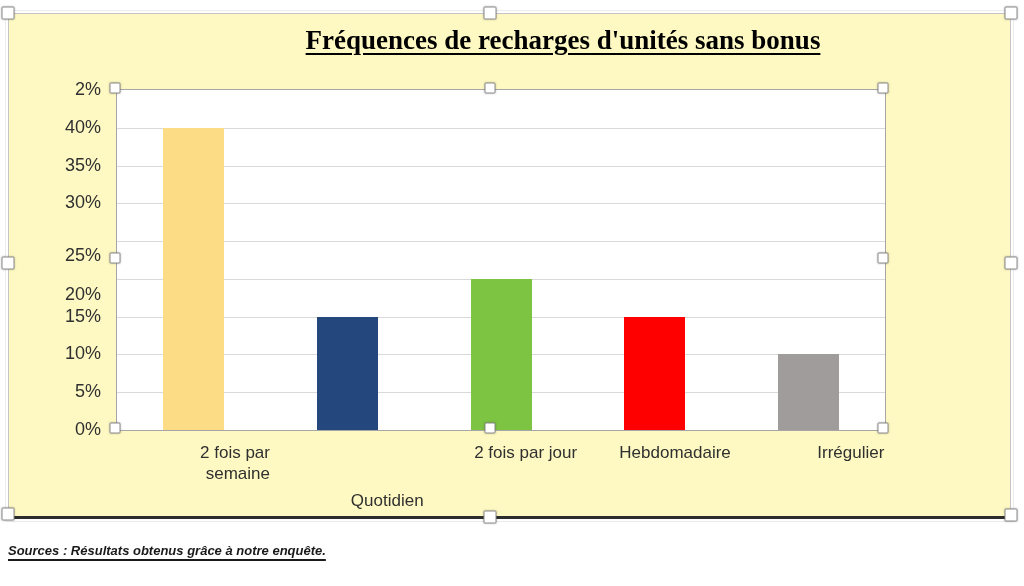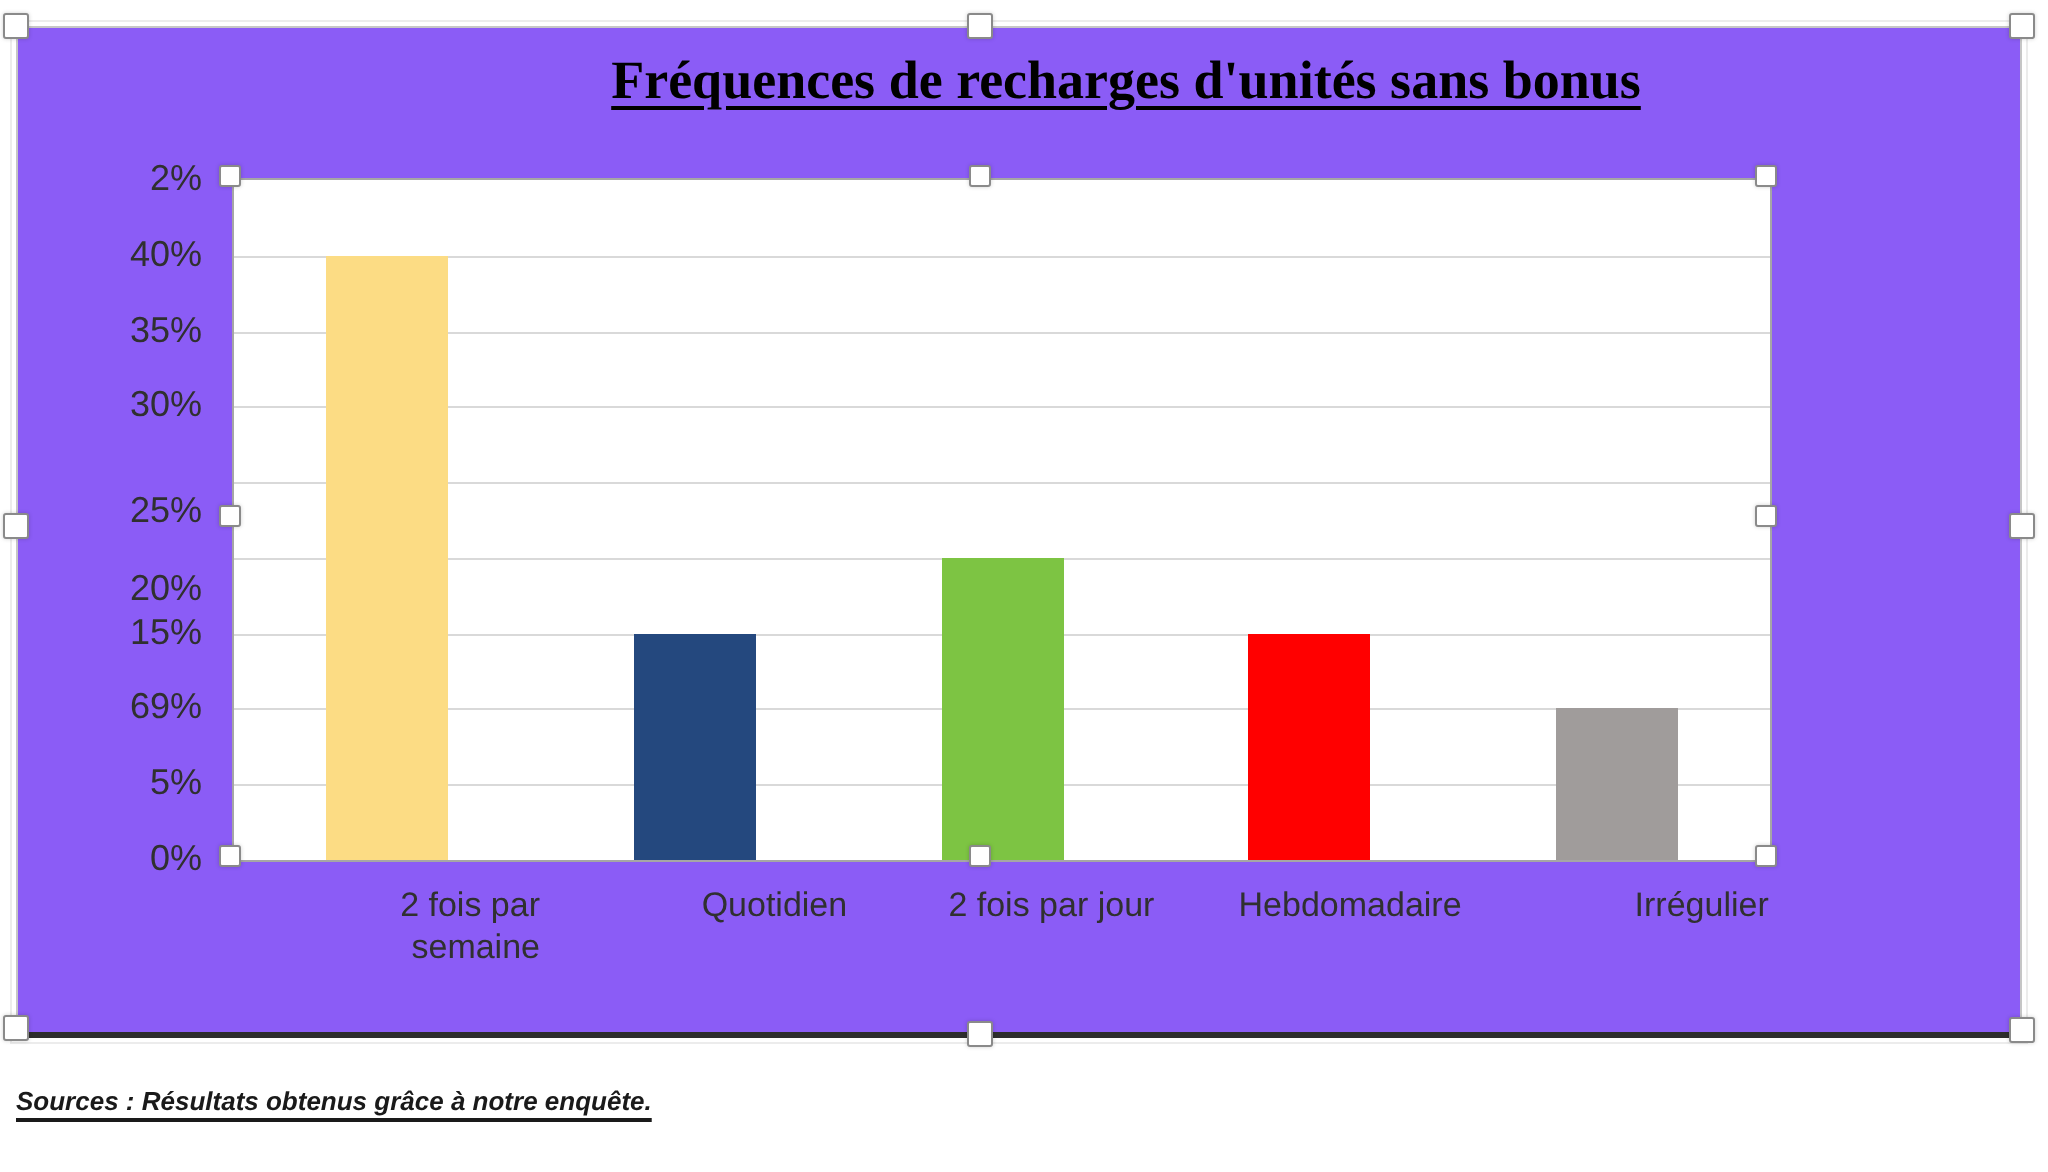--- a/index.html
+++ b/index.html
@@ -3,21 +3,21 @@
 <meta charset="utf-8">
 <style>
   html,body{margin:0;padding:0;background:#ffffff;}
   body{
     position:relative;width:1024px;height:586px;overflow:hidden;
     font-family:"Liberation Sans","DejaVu Sans",sans-serif;
   }
   
   .chart-frame{
     position:absolute;left:8px;top:13px;width:1001px;height:502px;
-    background:#8b5cf6;
+    background:#fef9c3;
     border:1px solid #c6c6c6;
     border-bottom:3px solid #2d2d2d;
     outline:1px solid #ececec;outline-offset:2px;
     box-sizing:content-box;
   }
   .chart-title{
     position:absolute;left:554px;top:9px;transform:translateX(-50%);
     font-family:"Liberation Serif","DejaVu Serif",serif;
     font-weight:bold;font-size:27px;line-height:34px;color:#000;
     text-decoration:underline;text-decoration-thickness:2px;text-underline-offset:4px;
@@ -75,35 +75,35 @@
         <div class="bar" style="left: 46.3px; height: 302.222px; background: rgb(252, 220, 132);"></div>
         <div class="bar" style="left: 199.9px; height: 113.333px; background: rgb(36, 72, 126);"></div>
         <div class="bar" style="left: 353.5px; height: 151.111px; background: rgb(125, 196, 67);"></div>
         <div class="bar" style="left: 507.1px; height: 113.333px; background: rgb(255, 0, 0);"></div>
         <div class="bar" style="left: 660.7px; height: 75.5556px; background: rgb(160, 156, 155);"></div>
       </div>
   </div>
   <div id="ylabels">
       <div class="y-tick-label" style="top: 406px;">0%</div>
       <div class="y-tick-label" style="top: 368.222px;">5%</div>
-      <div class="y-tick-label" style="top: 330.444px;">69%</div>
+      <div class="y-tick-label" style="top: 330.444px;">10%</div>
       <div class="y-tick-label" style="top: 292.667px;">15%</div>
       <div class="y-tick-label" style="top: 254.889px; margin-top: 16px;">20%</div>
       <div class="y-tick-label" style="top: 232px;">25%</div>
       <div class="y-tick-label" style="top: 179.333px; text-align: right;">30%</div>
       <div class="y-tick-label" style="top: 141.556px;">35%</div>
       <div class="y-tick-label" style="top: 103.778px;">40%</div>
       <div class="y-tick-label" style="top: 66px;">2%</div>
     </div>
   <div id="xlabels">
       <div class="x-label" style="left: 107px;">
         <div>2 fois par</div>
         <div>semaine</div>
       </div>
-      <div class="x-label" style="left: 260.6px;">
+      <div class="x-label" style="left: 260.6px; margin-top: 48px;">
         <div>Quotidien</div>
       </div>
       <div class="x-label" style="left: 414.2px;">
         <div>2 fois par jour</div>
       </div>
       <div class="x-label" style="left: 567.8px;">
         <div>Hebdomadaire</div>
       </div>
       <div class="x-label" style="left: 721.4px;">
         <div>Irrégulier</div>

